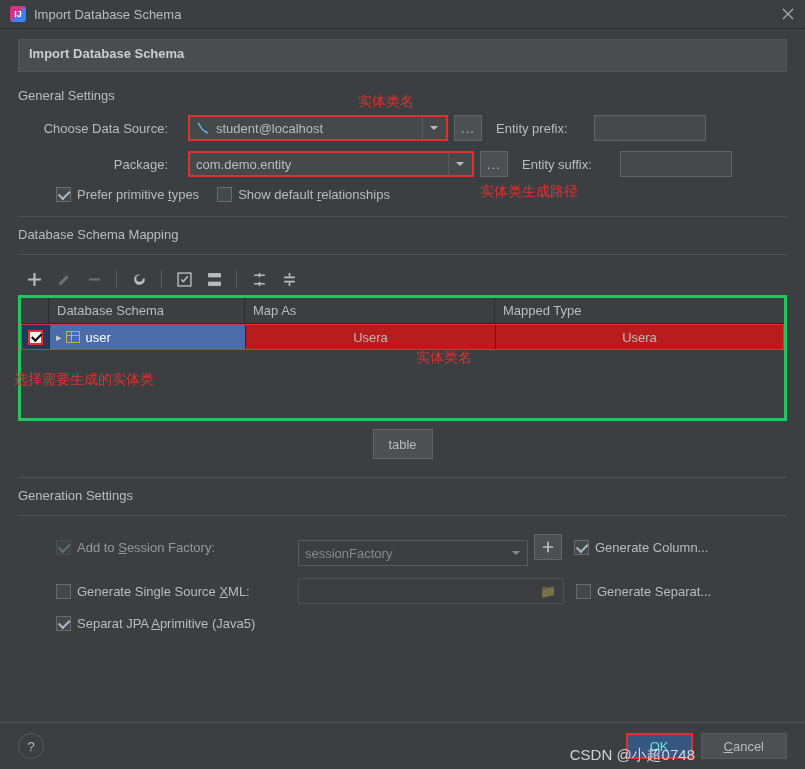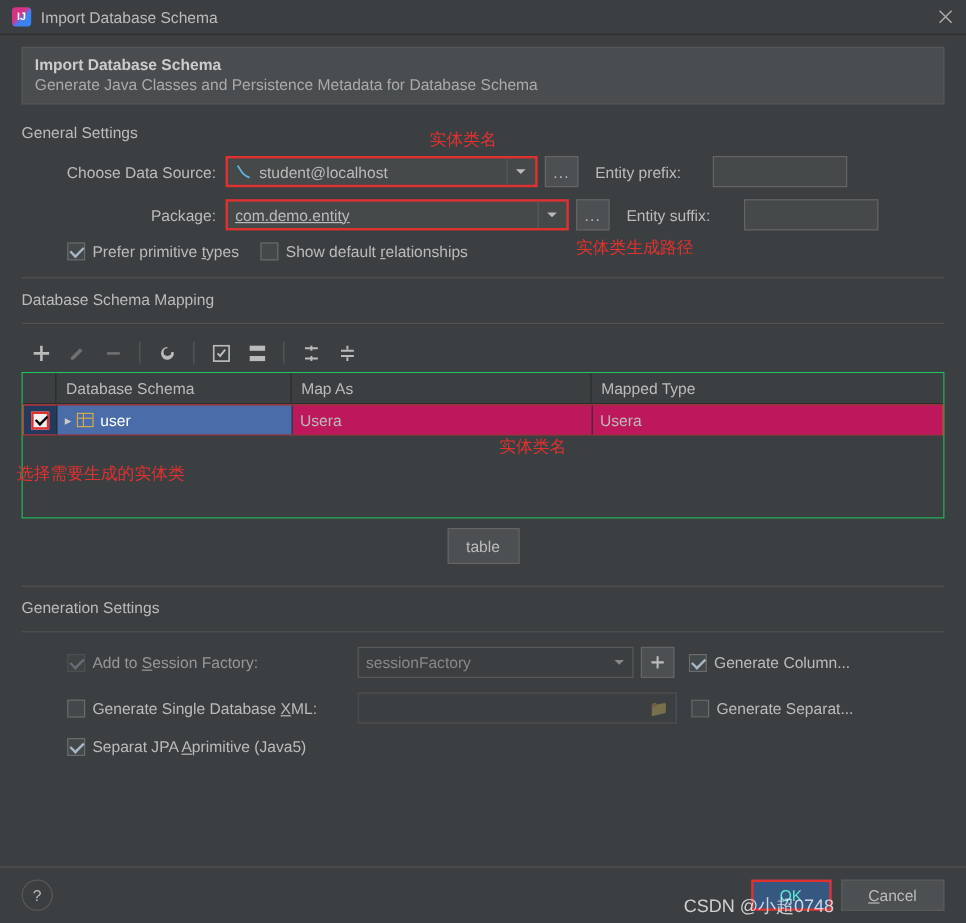--- a/index.html
+++ b/index.html
@@ -34,21 +34,21 @@
   .banner {
     background: #4a4d4f;
     border: 1px solid #555;
     padding: 6px 10px 8px 10px;
     margin-bottom: 16px;
   }
   .banner-title { font-weight: 600; color: #ccc; margin-bottom: 2px; }
   .banner-desc { color: #aaa; }
   .section-title { color: #bbb; margin: 10px 0 12px 0; }
   .row { display: flex; align-items: center; margin: 10px 0; position: relative; }
-  .label-col { width: 170px; text-align: right; padding-right: 8px; color:#bbb;}
+  .label-col { width: 170px; text-align: right; padding-right: 20px; color:#bbb;}
   .underline { text-decoration: underline; }
   .combo {
     display: flex; align-items: center;
     background: #45494a;
     border: 1px solid #646464;
     height: 26px;
     padding: 0 6px;
     color: #bbb;
     position: relative;
   }
@@ -79,32 +79,32 @@
   }
   .chk-box.disabled { opacity:.55;}
   .divider { height:1px; background:#515151; margin: 6px 0 4px 0;}
   
   .toolbar { display:flex; align-items:center; gap:10px; padding: 10px 0 6px 6px;}
   .toolbar .sep { width:1px; height:18px; background:#5a5a5a; margin:0 2px; }
   .tbtn { width:20px; height:20px; display:flex; align-items:center; justify-content:center; cursor:pointer; color:#bbb;}
   .tbtn.disabled{opacity:.4;}
   .tbtn svg{width:15px;height:15px;fill:#bbb;}
   
-  .schema-table { border:1px solid #22c55e; }
+  .schema-table { border:3px solid #22c55e; }
   .thead { display:flex; background:#3c3f41; border-bottom:1px solid #2b2b2b;}
   .th { padding:5px 8px; color:#bbb; }
   .col-chk{width:28px; border-right:1px solid #2b2b2b;}
   .col-schema{width:196px; border-right:1px solid #2b2b2b;}
   .col-map{width:250px; border-right:1px solid #2b2b2b;}
   .col-type{flex:1;}
   .trow { display:flex; background:#233a5c; height:26px; align-items:center;}
   .trow .td{padding:0 6px; display:flex; align-items:center; height:100%;}
   .trow .col-chk{border-right:1px solid #2b2b2b; display:flex; align-items:center; justify-content:center;}
   .trow .col-schema{background:#4a6ca8; color:#fff;}
-  .trow .col-map, .trow .col-type{background:#be185d;}
+  .trow .col-map, .trow .col-type{background:#b91c1c;justify-content:center;}
   .rowchk { width:15px;height:15px;background:#f0f0f0;border:2px solid #e03131;display:flex;align-items:center;justify-content:center;}
   .rowchk::after{content:"";width:4px;height:8px;border:solid #000;border-width:0 2px 2px 0;transform:rotate(45deg) translateY(-1px);}
   .tree-arrow{color:#ccc;margin-right:4px; font-size:11px;}
   .table-icon{display:inline-block;width:14px;height:12px;border:1px solid #d4a84b;margin-right:6px;position:relative;}
   .table-icon::before{content:"";position:absolute;left:0;right:0;top:3px;height:1px;background:#d4a84b;}
   .table-icon::after{content:"";position:absolute;top:0;bottom:0;left:4px;width:1px;background:#d4a84b;}
   .tbody-blank{height:68px; background:#3c3f41;}
   .table-btn{
     display:flex; justify-content:center; margin:8px auto 18px auto;
     width:60px; height:30px; align-items:center;
@@ -148,21 +148,20 @@
     <svg viewBox="0 0 12 12">
         <path stroke="#aaa" stroke-width="1.3" d="M1 1 L11 11 M11 1 L1 11"></path>
       </svg>
   </span>
 </div>
 
 <div class="content">
 
   <div class="banner">
     <div class="banner-title">Import Database Schema</div>
-    <div class="banner-desc">Generate Java Classes and Persistence Metadata for Database Schema</div>
   </div>
 
   <div class="section-title">General Settings</div>
 
   <div style="position:relative;">
     <span class="ann" style="left:340px; top:-22px;">实体类名</span>
 
     <div class="row">
       <div class="label-col">Choose Data Source:</div>
       <div class="combo red-box" style="width:260px;">
@@ -180,21 +179,21 @@
       </div>
       <div class="browse-btn">
           <span>...</span>
         </div>
       <div class="field-suffix-lbl">Entity prefix:</div>
       <input class="small-input" value="" style="">
     </div>
 
     <div class="row">
       <div class="label-col">Package:</div>
-      <div class="combo editable red-box" style="width:286px;text-decoration:underline;">
+      <div class="combo editable red-box" style="width:286px;">
         <span>com.demo.entity</span>
         <span class="arrow">
             <svg viewBox="0 0 10 10">
               <path d="M1 3 L5 7 L9 3z"></path>
             </svg>
           </span>
       </div>
       <div class="browse-btn">
           <span>...</span>
         </div>
@@ -306,42 +305,42 @@
   <div class="section-title">Generation Settings</div>
   <div class="divider"></div>
 
   <div class="gen-row">
     <div class="label" style="padding-left:38px;">
       <label class="chk" style="opacity:.7;">
         <span class="chk-box checked disabled"></span>
         <span><span>Add to </span><span class="underline">S</span><span>ession Factory:</span></span>
       </label>
     </div>
-    <div class="gen-input" style="max-width:230px;">
+    <div class="gen-input" style="max-width:230px;margin-top:12px;">
       <span>sessionFactory</span>
       <span style="margin-left:auto;"><svg width="10" height="10" viewBox="0 0 10 10">
             <path fill="#888" d="M1 3 L5 7 L9 3z"></path>
           </svg></span>
     </div>
     <div class="plus-btn">
         <svg width="12" height="12" viewBox="0 0 14 14">
           <path fill="#bbb" d="M6 1h2v5h5v2H8v5H6V8H1V6h5z"></path>
         </svg>
       </div>
     <label class="chk gen-chk-right">
       <span class="chk-box checked"></span>
       <span>Generate Column...</span>
     </label>
   </div>
 
   <div class="gen-row">
     <div class="label" style="padding-left:38px;">
       <label class="chk">
         <span class="chk-box"></span>
-        <span><span>Generate Single Database </span><span class="underline">X</span><span>ML:</span></span>
+        <span><span>Generate Single Source </span><span class="underline">X</span><span>ML:</span></span>
       </label>
     </div>
     <div class="gen-input" style="max-width:266px; opacity:.6;">
       <span class="folder">📁</span>
     </div>
     <label class="chk gen-chk-right">
       <span class="chk-box"></span>
       <span>Generate Separat...</span>
     </label>
   </div>

